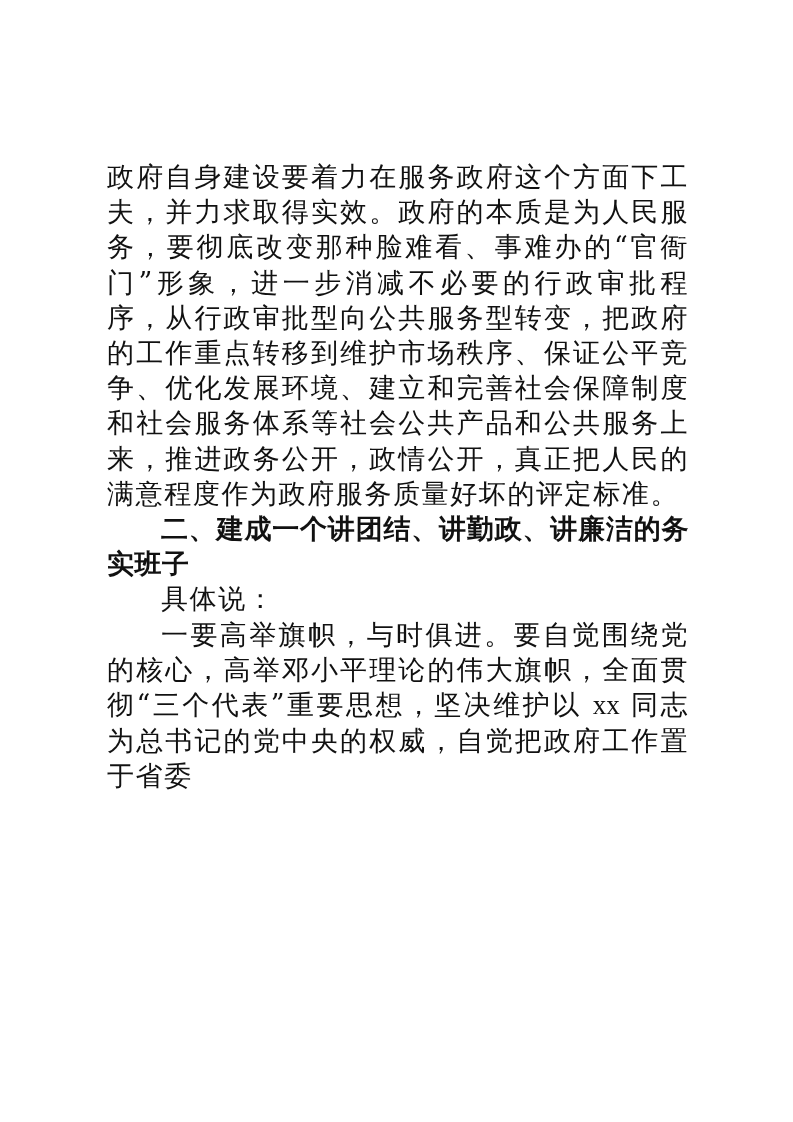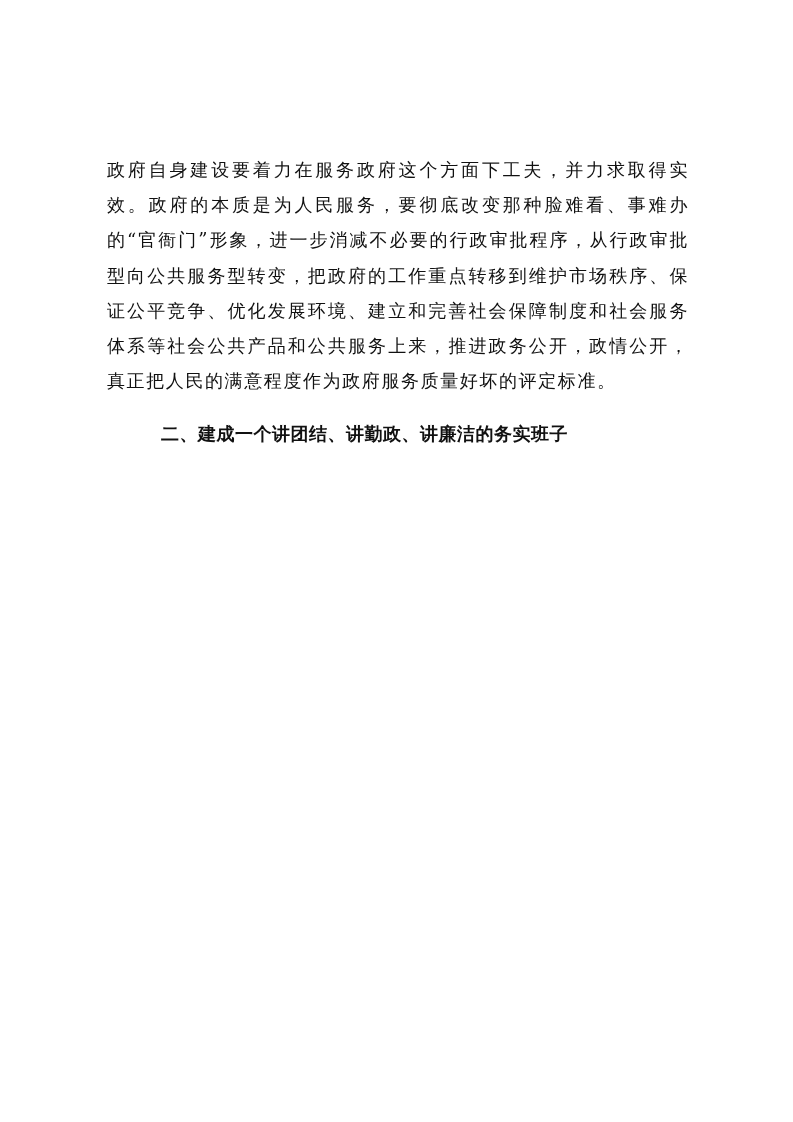--- a/index.html
+++ b/index.html
@@ -1,31 +1,33 @@
 <!DOCTYPE html>
 <html><head>
 <meta charset="utf-8">
 <style>
   html, body { margin: 0; padding: 0; background: #ffffff; }
   body { width: 793px; height: 1122px; position: relative; overflow: hidden; }
   .page {
-    position: absolute; left: 107px; top: 152px; width: 582px;
+    position: absolute; left: 107px; top: 159px; width: 582px;
     font-family: "DejaVu Serif", "Liberation Serif", serif;
-    font-size: 18px; line-height: 35.2px; color: #111111;
+    font-size: 27px; line-height: 35.2px; color: #111111;
     text-align: justify; text-justify: inter-character;
     letter-spacing: 1.6px;
   }
   .para { margin: 0; }
   .indent { text-indent: 2em; }
   .heading {
-    margin: 18px; text-indent: 2em;
+    margin: 0; text-indent: 2em;
     font-family: "DejaVu Sans", "Liberation Sans", sans-serif;
     font-weight: bold; letter-spacing: 0.5px;
   }
   .latin { font-family: "Liberation Serif", serif; letter-spacing: 0; }
 </style>
 </head>
 <body>
 
 <div class="page">
   <p class="para">政府自身建设要着力在服务政府这个方面下工夫，并力求取得实效。政府的本质是为人民服务，要彻底改变那种脸难看、事难办的“官衙门”形象，进一步消减不必要的行政审批程序，从行政审批型向公共服务型转变，把政府的工作重点转移到维护市场秩序、保证公平竞争、优化发展环境、建立和完善社会保障制度和社会服务体系等社会公共产品和公共服务上来，推进政务公开，政情公开，真正把人民的满意程度作为政府服务质量好坏的评定标准。</p>
   <p class="heading">二、建成一个讲团结、讲勤政、讲廉洁的务实班子</p>
+  <p class="para indent">具体说：</p>
+  <p class="para indent"><span>一要高举旗帜，与时俱进。要自觉围绕党的核心，高举邓小平理论的伟大旗帜，全面贯彻“三个代表”重要思想，坚决维护以 </span><span class="latin">xx</span><span> 同志为总书记的党中央的权威，自觉把政府工作置于省委</span></p>
 </div>
 
 </body></html>

